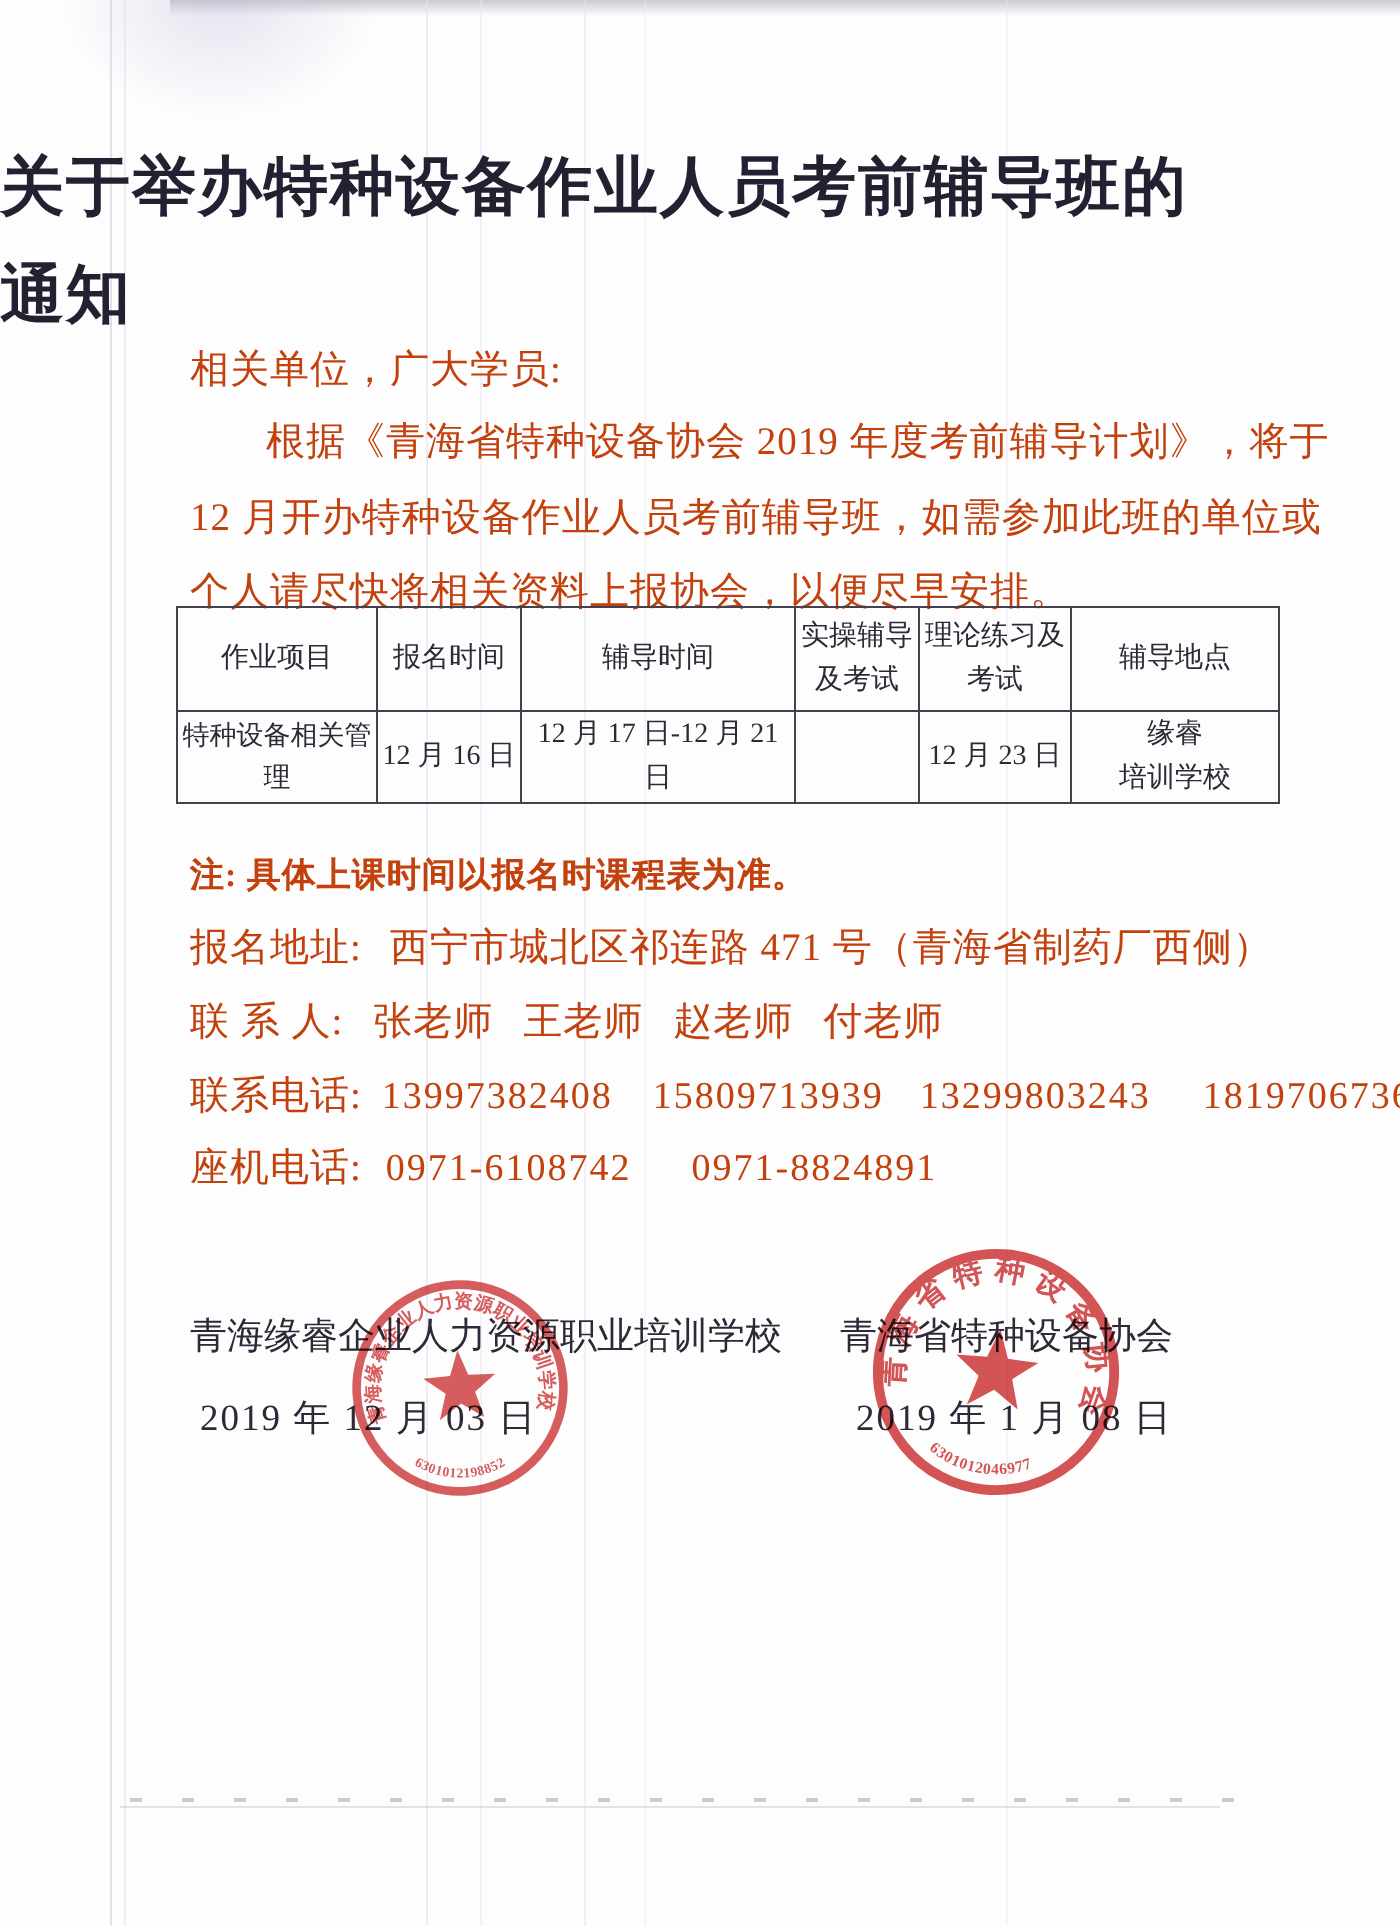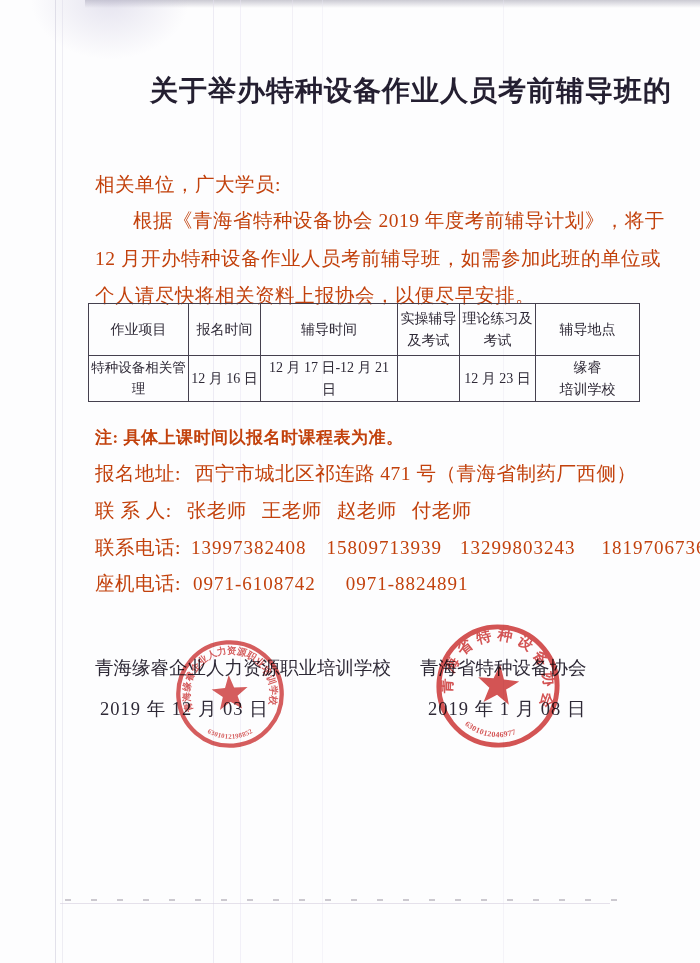--- a/index.html
+++ b/index.html
@@ -20,21 +20,21 @@
   .v3{left:213px;background:rgba(226,223,236,.6);}
   .v4{left:240px;background:rgba(231,228,241,.5);}
   .v5{left:292px;background:rgba(228,225,238,.45);}
   .v6{left:322px;background:rgba(233,230,242,.4);}
   .v7{left:503px;background:rgba(231,228,241,.4);}
   .bottom-line{position:absolute;top:903px;left:60px;width:550px;height:1px;background:rgba(214,206,222,.6);}
   .speckles{position:absolute;top:899px;left:65px;width:560px;height:2px;
     background:repeating-linear-gradient(to right,rgba(90,80,100,.3) 0 6px,rgba(90,80,100,0) 6px 26px);}
   
   .abs{position:absolute;}
-  .title{left:0;width:672px;text-align:right;font-size:28px;font-weight:bold;
+  .title{left:0;width:672px;text-align:left;font-size:32px;font-weight:bold;
     color:#241f31;letter-spacing:1px;}
   .t1{top:72px;}
   .t2{top:126px;}
   .bodyline{left:95px;font-size:19.5px;color:#c2410c;letter-spacing:.5px;white-space:nowrap;}
   .salutation{top:171px;}
   .p1{top:207px;left:133px;}
   .p2{top:245px;}
   .p3{top:282px;}
   .note{top:426px;font-size:17px;font-weight:bold;}
   .addr{top:460px;}
@@ -89,20 +89,21 @@
   <div class="vline v2"></div>
   <div class="vline v3"></div>
   <div class="vline v4"></div>
   <div class="vline v5"></div>
   <div class="vline v6"></div>
   <div class="vline v7"></div>
   <div class="bottom-line"></div>
   <div class="speckles"></div>
 
   <div class="abs title t1">关于举办特种设备作业人员考前辅导班的</div>
+  <div class="abs title t2">通知</div>
 
   <div class="abs bodyline salutation">相关单位，广大学员:</div>
   <div class="abs bodyline p1">根据《青海省特种设备协会 2019 年度考前辅导计划》，将于</div>
   <div class="abs bodyline p2">12 月开办特种设备作业人员考前辅导班，如需参加此班的单位或</div>
   <div class="abs bodyline p3">个人请尽快将相关资料上报协会，以便尽早安排。</div>
 
   <table class="sched">
     <colgroup>
       <col style="width:100px">
         <col style="width:72px">

